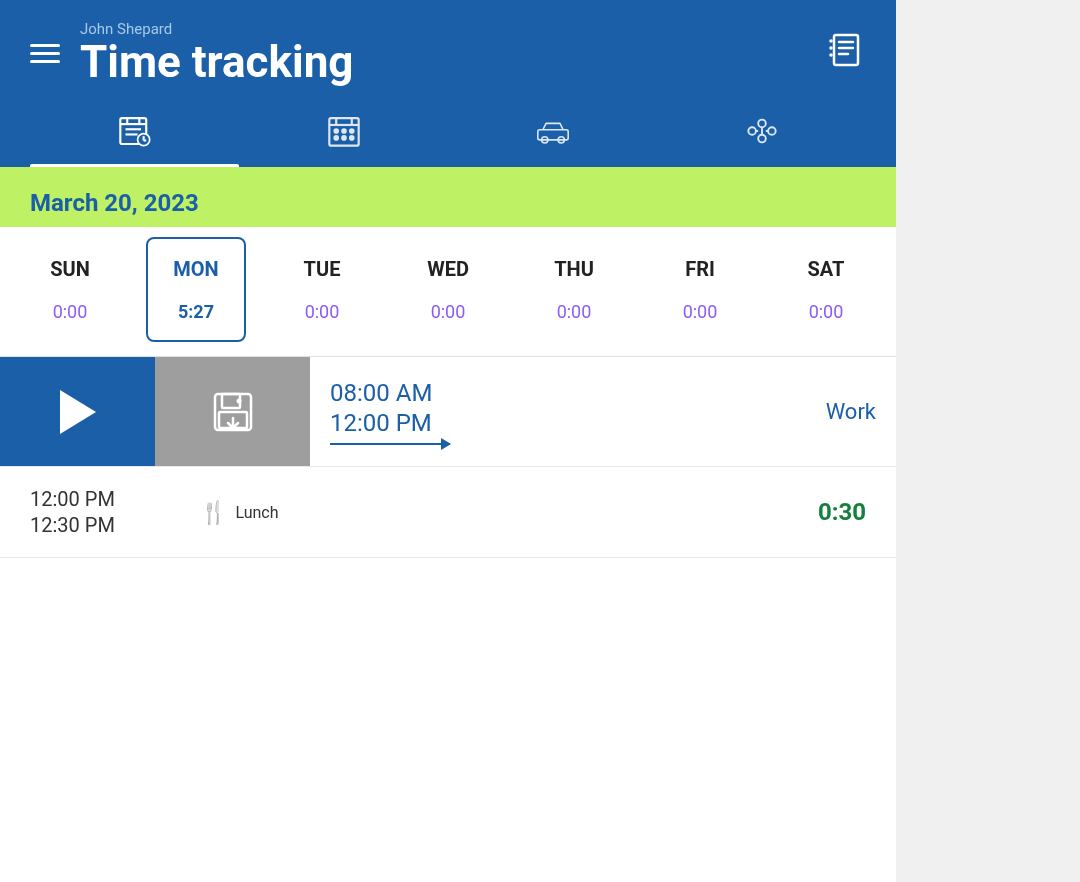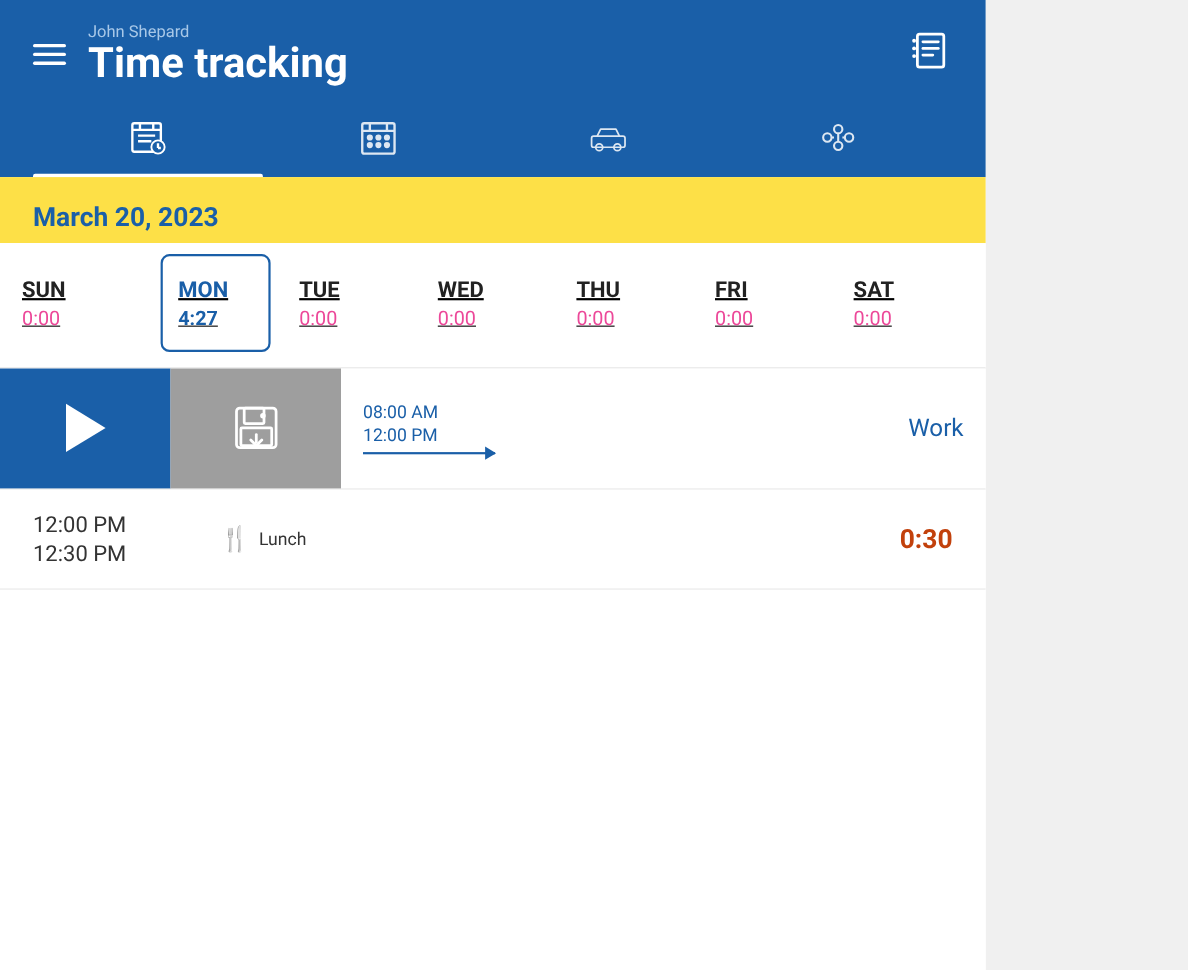--- a/index.html
+++ b/index.html
@@ -57,21 +57,21 @@
     .header-title-block {}
 
     .user-name {
       color: #a8c8e8;
       font-size: 15px;
       font-weight: 400;
     }
 
     .page-title {
       color: #fff;
-      font-size: 38px;
+      font-size: 44px;
       font-weight: 700;
       line-height: 1.1;
     }
 
     .header-right-icon {
       color: #fff;
       font-size: 28px;
       cursor: pointer;
     }
 
@@ -109,21 +109,21 @@
       left: 0;
       right: 0;
       height: 3px;
       background: #fff;
       border-radius: 2px 2px 0 0;
     }
 
     
     .date-section {
       padding: 22px 30px 10px 30px;
-      background: #fde047;
+      background: #bef264;
     }
 
     .date-label {
       font-size: 24px;
       font-weight: 700;
       color: #1a5fa8;
     }
 
     
     .week-row {
@@ -131,36 +131,35 @@
       align-items: center;
       justify-content: space-between;
       padding: 10px 20px 14px 20px;
       background: #fff;
       border-bottom: 1px solid #e0e0e0;
     }
 
     .day-cell {
       display: flex;
       flex-direction: column;
-      align-items: flex-start;
-      gap: 4px;
+      align-items: center;
+      gap: 20px;
       cursor: pointer;
       min-width: 100px;
-      text-decoration: underline;
     }
 
     .day-name {
       font-size: 20px;
       font-weight: 700;
       color: #222;
     }
 
     .day-time {
       font-size: 18px;
-      color: #ec4899;
+      color: #8b5cf6;
     }
 
     .day-cell.active .day-name {
       color: #1a5fa8;
     }
 
     .day-cell.active .day-time {
       color: #1a5fa8;
       font-weight: 700;
     }
@@ -228,21 +227,21 @@
       gap: 2px;
     }
 
     .entry-times {
       display: flex;
       flex-direction: column;
       gap: 2px;
     }
 
     .entry-time-text {
-      font-size: 16px;
+      font-size: 24px;
       color: #1a5fa8;
       font-weight: 400;
     }
 
     .entry-arrow {
       display: flex;
       align-items: center;
       margin-top: 4px;
     }
 
@@ -308,21 +307,21 @@
     }
 
     .lunch-label {
       font-size: 16px;
       color: #333;
     }
 
     .lunch-duration {
       font-size: 24px;
       font-weight: 700;
-      color: #c2410c;
+      color: #15803d;
       margin-left: auto;
     }
 
     
     .tab-svg {
       width: 38px;
       height: 38px;
       fill: none;
       stroke: #fff;
       stroke-width: 2.5;
@@ -425,21 +424,21 @@
     <div class="date-label">March 20, 2023</div>
   </div>
 
   <div class="week-row" id="week-row">
   <div class="day-cell">
         <div class="day-name">SUN</div>
         <div class="day-time">0:00</div>
       </div>
       <div class="day-cell active">
         <div class="day-name">MON</div>
-        <div class="day-time">4:27</div>
+        <div class="day-time">5:27</div>
       </div>
       <div class="day-cell">
         <div class="day-name">TUE</div>
         <div class="day-time">0:00</div>
       </div>
       <div class="day-cell">
         <div class="day-name">WED</div>
         <div class="day-time">0:00</div>
       </div>
       <div class="day-cell">

